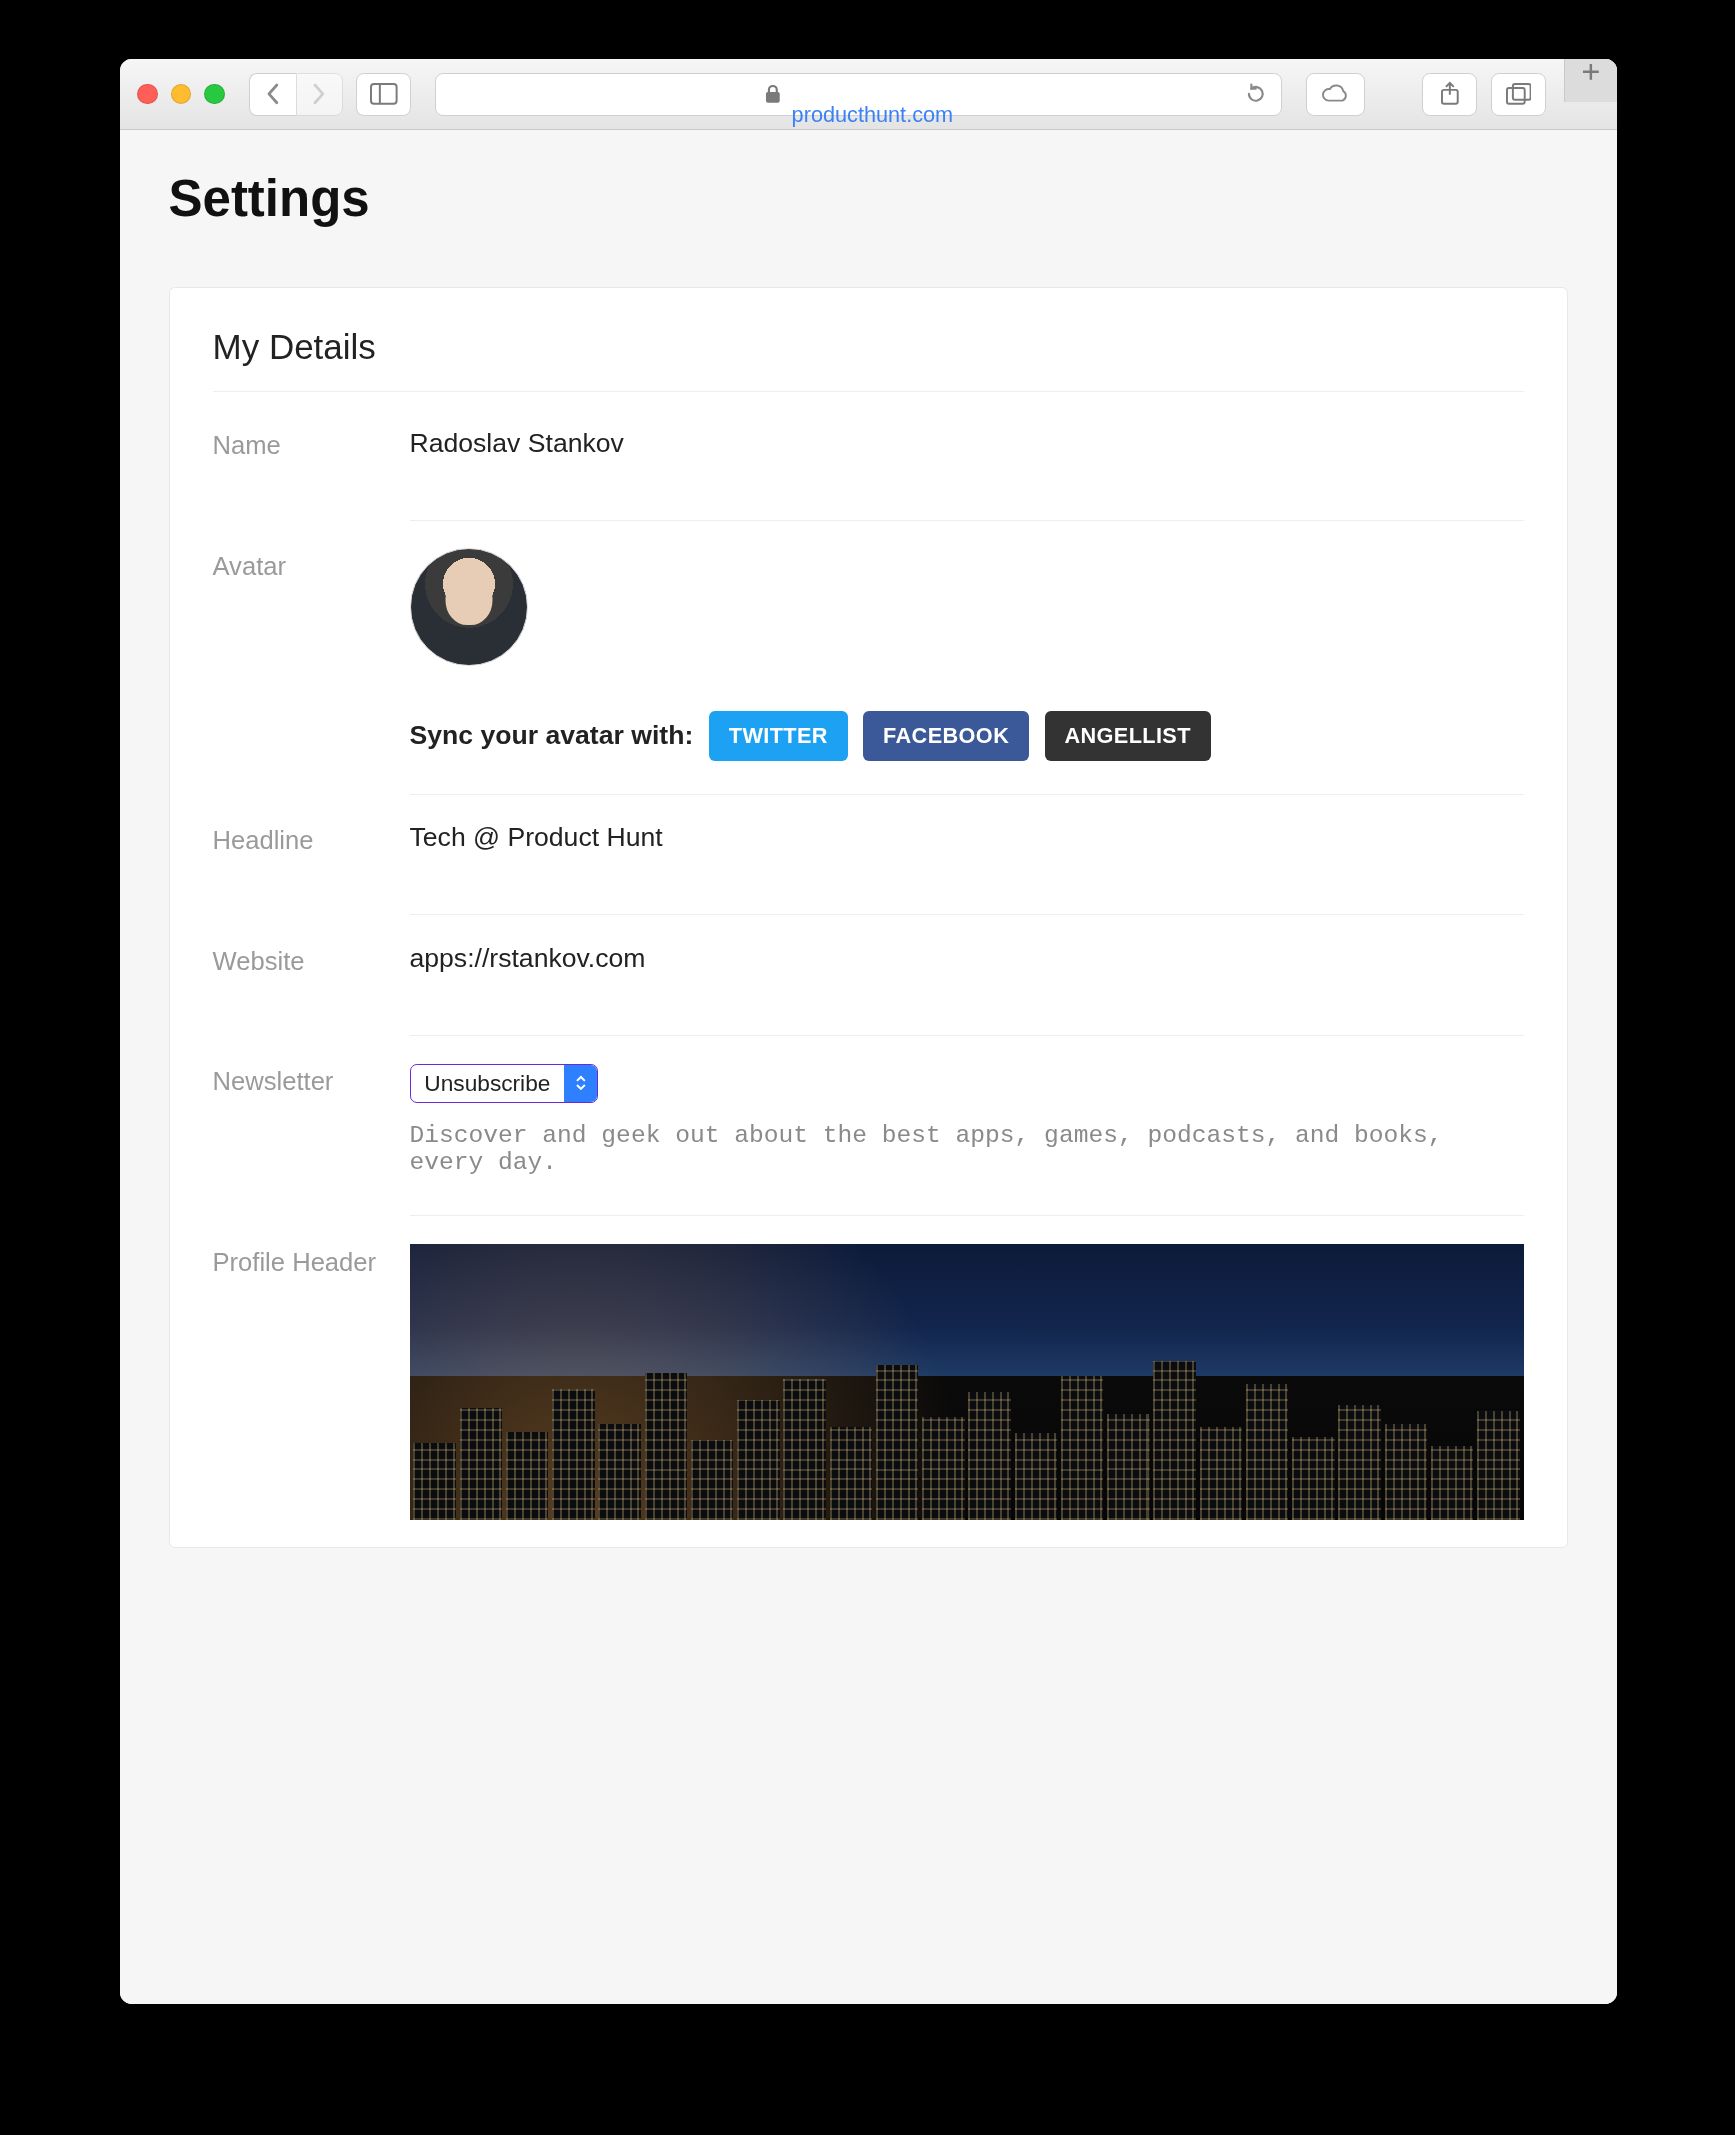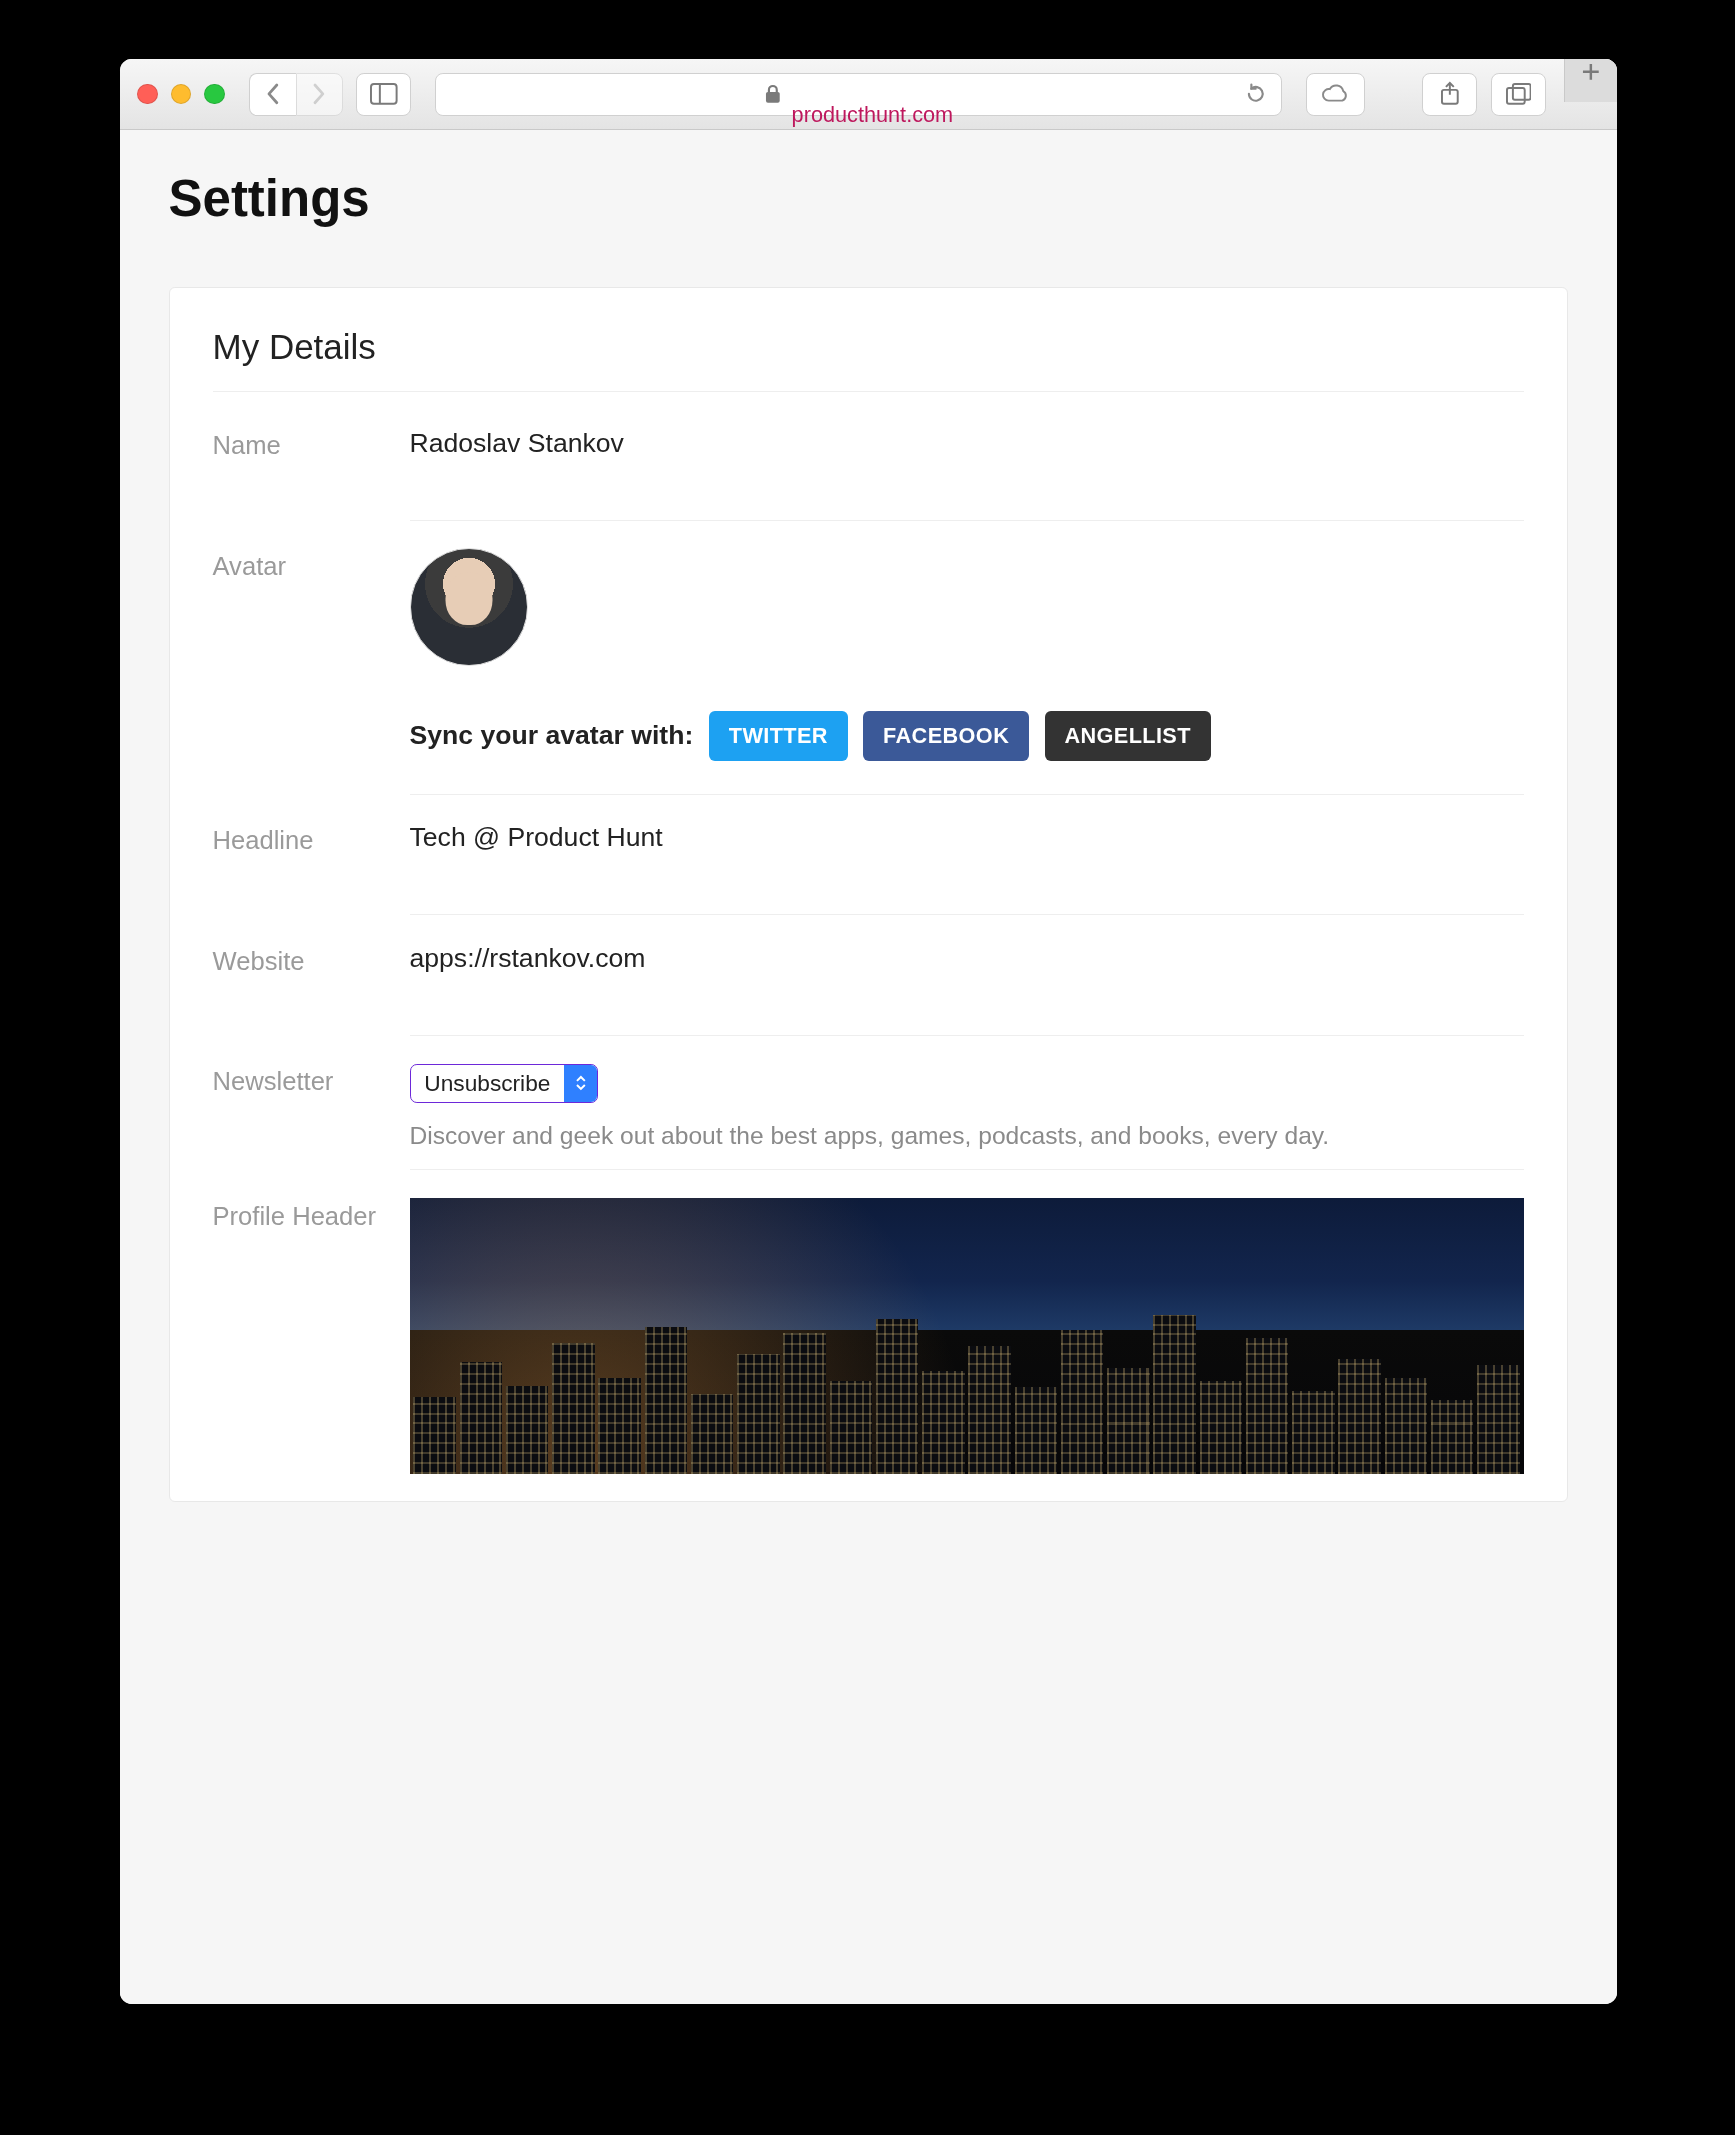--- a/index.html
+++ b/index.html
@@ -55,21 +55,21 @@
     display: flex;
     align-items: center;
     justify-content: center;
     gap: 9.9px;
     padding: 0 11.8px;
     margin: 0 9.9px;
     color: #6b6b6b;
     font-size: 21.7px;
     position: relative;
   }
-  .url-bar .domain { color: #be185d; margin-top: 42px; }
+  .url-bar .domain { color: #3b82f6; margin-top: 42px; }
   .url-bar .reload { position: absolute; right: 13.8px; color: #8a8a8a; }
   .new-tab {
     width: 53px; height: 61px;
     background: #dcdcdc;
     border-left: 1px solid #c9c9c9;
     display: flex; align-items: center; justify-content: center;
     color: #7a7a7a;
     margin: -17.7px -17.7px -17.7px 3.9px;
     align-self: stretch;
   }
@@ -150,21 +150,21 @@
     overflow: hidden; height: 39px; background: #fff;
     margin-bottom: 19.7px;
   }
   .select-wrap .sel-label { padding: 0 13.8px; font-size: 22.7px; color: #222; }
   .select-arrows {
     width: 33px; height: 100%;
     background: #2f80ff;
     display: flex; flex-direction: column; align-items: center; justify-content: center;
     color: #fff; font-size: 11.8px; line-height: 9.9px;
   }
-  .helper { color: #8a8a8a; font-size: 24.6px; border-bottom: 1px solid #eee; padding-bottom: 19px; }
+  .helper { color: #8a8a8a; font-size: 24.6px; border-bottom: 1px solid #eee; padding-bottom: 39px; font-family: Liberation Mono, monospace; }
   .row.newsletter-row .field { border-bottom: none; padding-bottom: 0; }
   .header-img {
     width: 100%; height: 276px;
     background:
       radial-gradient(circle at 15% 100%, rgba(255,170,80,0.35), transparent 40%),
       linear-gradient(#0d1b3a 0%, #12254d 30%, #1e3a66 48%, #0a0a0a 48%, #060608 100%);
     position: relative;
     overflow: hidden;
   }
   .skyline {

